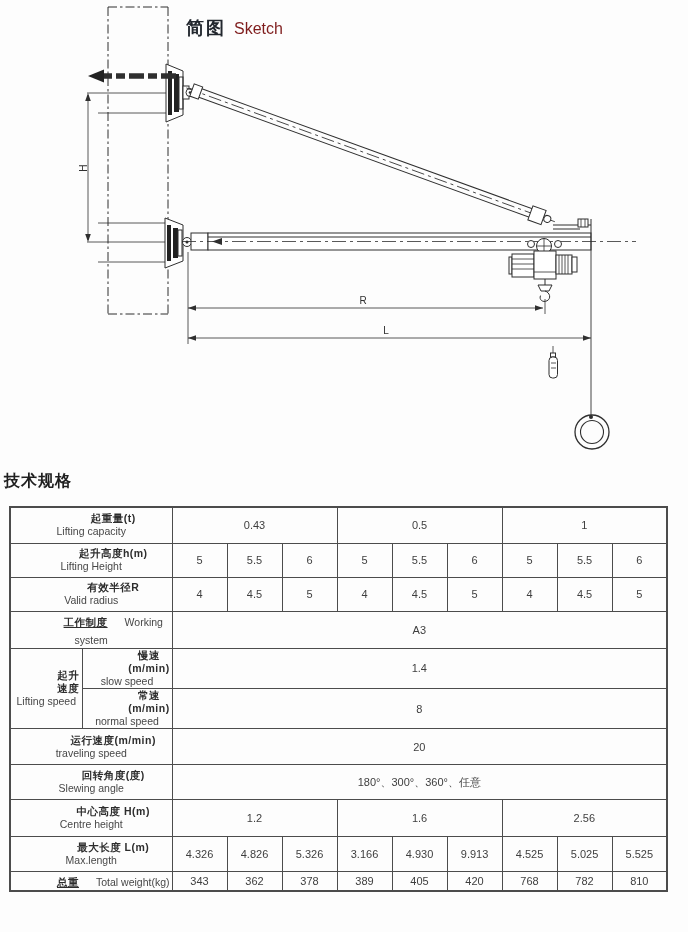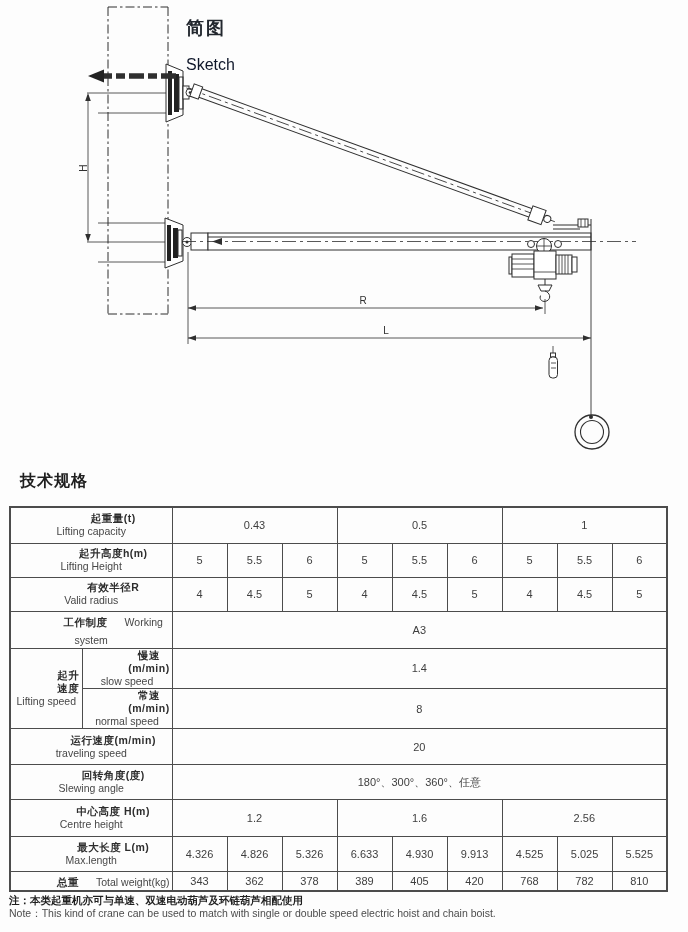--- a/index.html
+++ b/index.html
@@ -1,39 +1,39 @@
 <!DOCTYPE html>
 <html><head>
 <meta charset="utf-8">
 <style>
   html,body{margin:0;padding:0;background:#ffffff;}
   .page{
     position:relative;width:688px;height:932px;background:#fdfdfd;overflow:hidden;
     font-family:"Liberation Sans","DejaVu Sans",sans-serif;color:#3a3a3a;
   }
   .sketch-svg{position:absolute;left:0;top:0;}
-  .sketch-title{position:absolute;left:186px;top:16px;display:flex;gap:16px;align-items:baseline;flex-direction:column;}
+  .sketch-title{position:absolute;left:186px;top:16px;display:flex;gap:8px;align-items:baseline;}
   .sketch-title .zh{font-size:18px;font-weight:bold;color:#22272e;letter-spacing:2px;}
-  .sketch-title .en{font-size:16px;color:#0f172a;}
-  .section-heading{position:absolute;left:20px;top:471px;display:flex;gap:14px;align-items:baseline;}
+  .sketch-title .en{font-size:16px;color:#7f1d1d;}
+  .section-heading{position:absolute;left:4px;top:471px;display:flex;gap:14px;align-items:baseline;}
   .section-heading .zh{font-size:16px;font-weight:bold;color:#1f1f1f;letter-spacing:1px;}
   .section-heading .en{font-size:15px;color:#2b2b2b;}
   table.spec{
     position:absolute;left:9px;top:506px;width:657px;
     border-collapse:collapse;table-layout:fixed;
     border:2px solid #4c4c4c;
   }
   table.spec td{
     border:1px solid #4c4c4c;text-align:center;vertical-align:middle;
     padding:0;overflow:hidden;
   }
   td.lbl .zh{font-size:10.5px;font-weight:600;color:#2d2d2d;line-height:1.25;letter-spacing:0.5px;padding-left:44px;}
   td.lbl .en{font-size:10.5px;color:#474747;line-height:1.25;}
   td.lbl.inline .zh,td.lbl.inline .en{display:inline;}
-  td.lbl.inline .zh{margin-right:17px;}
+  td.lbl.inline .zh{margin-right:17px;text-decoration:underline;}
   td.val{font-size:11px;color:#3e3e3e;}
   .note{position:absolute;left:9px;top:894px;line-height:1.18;}
   .note .zh{font-size:10.5px;font-weight:bold;color:#1f1f1f;}
   .note .en{font-size:10.5px;color:#4c4c4c;margin-top:1px;}
 </style>
 </head>
 <body>
 
 <div class="page">
 
@@ -281,21 +281,21 @@
         <td class="val" colspan="3">2.56</td>
       </tr>
       <tr style="height:35px">
         <td class="lbl" colspan="2">
           <div class="zh">最大长度 L(m)</div>
           <div class="en">Max.length</div>
         </td>
         <td class="val">4.326</td>
         <td class="val">4.826</td>
         <td class="val">5.326</td>
-        <td class="val">6.633</td>
+        <td class="val">3.166</td>
         <td class="val">4.930</td>
         <td class="val">9.913</td>
         <td class="val">4.525</td>
         <td class="val">5.025</td>
         <td class="val">5.525</td>
       </tr>
       <tr style="height:17px">
         <td class="lbl inline" colspan="2">
           <span class="zh">总重</span><span class="en">Total  weight(kg)</span>
         </td>
@@ -305,18 +305,14 @@
         <td class="val">389</td>
         <td class="val">405</td>
         <td class="val">420</td>
         <td class="val">768</td>
         <td class="val">782</td>
         <td class="val">810</td>
       </tr>
     </tbody>
   </table>
 
-  <div class="note">
-    <div class="zh">注：本类起重机亦可与单速、双速电动葫芦及环链葫芦相配使用</div>
-    <div class="en">Note：This kind of crane can be used to match with single or double speed electric hoist and chain boist.</div>
-  </div>
 
 </div>
 
 </body></html>

